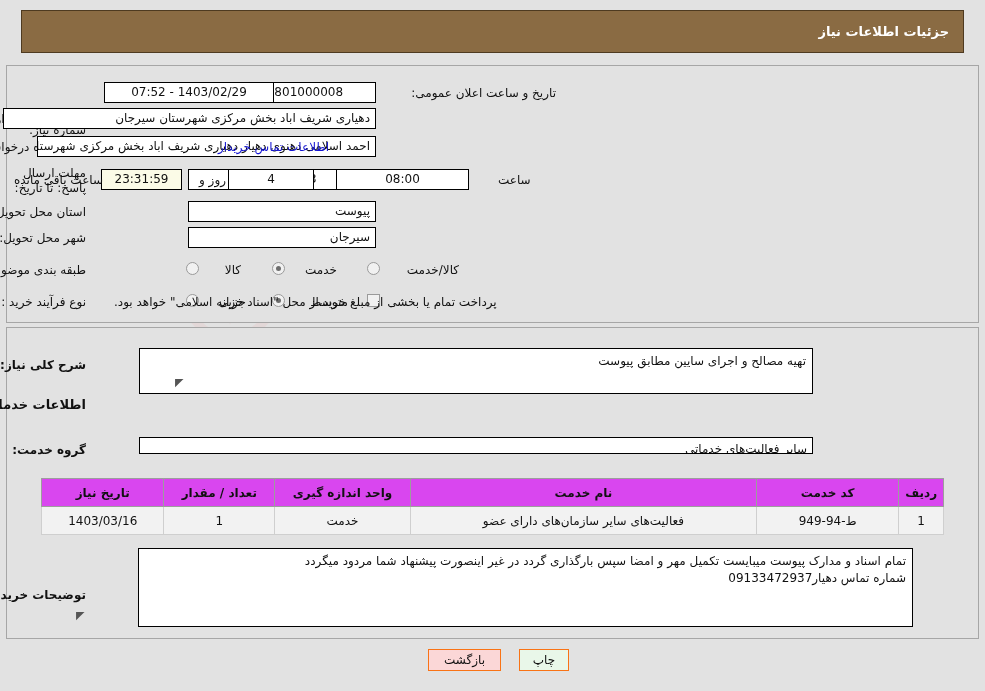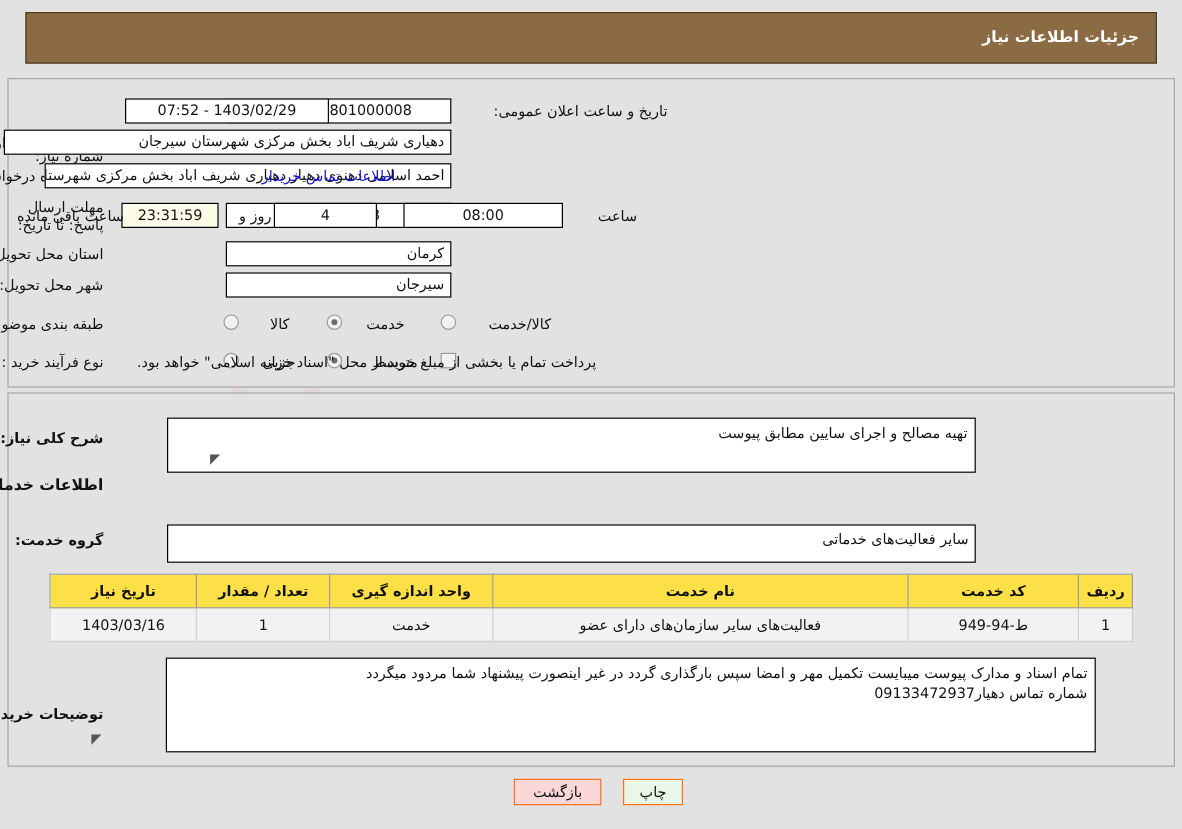--- a/index.html
+++ b/index.html
@@ -196,21 +196,21 @@
     position: absolute;
     left: 41px;
     top: 478px;
     width: 903px;
     border-collapse: collapse;
     z-index: 4;
     background: #fff;
     font-size: 12px;
   }
   .tbl th {
-    background: #fde047;
+    background: #d946ef;
     border: 1px solid #9d9d9d;
     height: 25px;
     font-weight: bold;
     color: #111;
     font-size: 12px;
     text-align: center;
   }
   .tbl td {
     background: #f2f2f2;
     border: 1px solid #cfcfcf;
@@ -274,21 +274,21 @@
 <div class="plain" style="right:auto; left:498px; top:173px;">ساعت</div>
 <div class="fld center" style="right:auto; left:336px; top:169px; width:133px;">08:00</div>
 
 <div class="fld center" style="right:auto; left:228px; top:169px; width:86px;">4</div>
 <div class="plain" style="right:auto; left:199px; top:173px;">روز و</div>
 
 <div class="fld center timer" style="right:auto; left:101px; top:169px; width:81px;">23:31:59</div>
 <div class="plain" style="right:auto; left:14px; top:173px;text-align:right;">ساعت باقی مانده</div>
 
 <div class="lbl" style="right:899px; top:205px;">استان محل تحویل:</div>
-<div class="fld right" style="right:609px; top:201px; width:188px;">کرمان</div>
+<div class="fld right" style="right:609px; top:201px; width:188px;">پیوست</div>
 
 <div class="lbl" style="right:899px; top:231px;">شهر محل تحویل:</div>
 <div class="fld right" style="right:609px; top:227px; width:188px;">سیرجان</div>
 
 <div class="lbl" style="right:899px; top:263px;">طبقه بندی موضوعی:</div>
 
 <div class="radio" id="cat-r0" style="right:786px; top:262px;"></div>
 <div class="radio-lbl" style="right:744px; top:263px;">کالا</div>
 
 <div class="radio checked" id="cat-r1" style="right:700px; top:262px;"></div>
@@ -310,21 +310,21 @@
 
 <div class="panel panel-mid"></div>
 
 <div class="lbl lbl-bold" style="right:899px; top:358px;">شرح کلی نیاز:</div>
 <div class="ta" style="right:172px; top:348px; width:674px; height:46px;">تهیه مصالح و اجرای سایین مطابق پیوست</div>
 <div class="ta-grip" style="right:auto; left:175px; top:376px;">◥</div>
 
 <div class="lbl lbl-bold" style="right:899px; top:397px; font-size:13px;">اطلاعات خدمات مورد نیاز</div>
 
 <div class="lbl lbl-bold" style="right:899px; top:443px;">گروه خدمت:</div>
-<div class="fld right" style="right:172px; top:437px; width:674px; height:32px; line-height:22px;">سایر فعالیت‌های خدماتی</div>
+<div class="fld right" style="right:172px; top:437px; width:674px; height:17px; line-height:22px;">سایر فعالیت‌های خدماتی</div>
 
 <table class="tbl">
   <thead>
     <tr>
       <th style="width:42px;">ردیف</th>
       <th style="width:142px;">کد خدمت</th>
       <th style="width:352px;">نام خدمت</th>
       <th style="width:136px;">واحد اندازه گیری</th>
       <th style="width:110px;">تعداد / مقدار</th>
       <th style="width:121px;">تاریخ نیاز</th>

